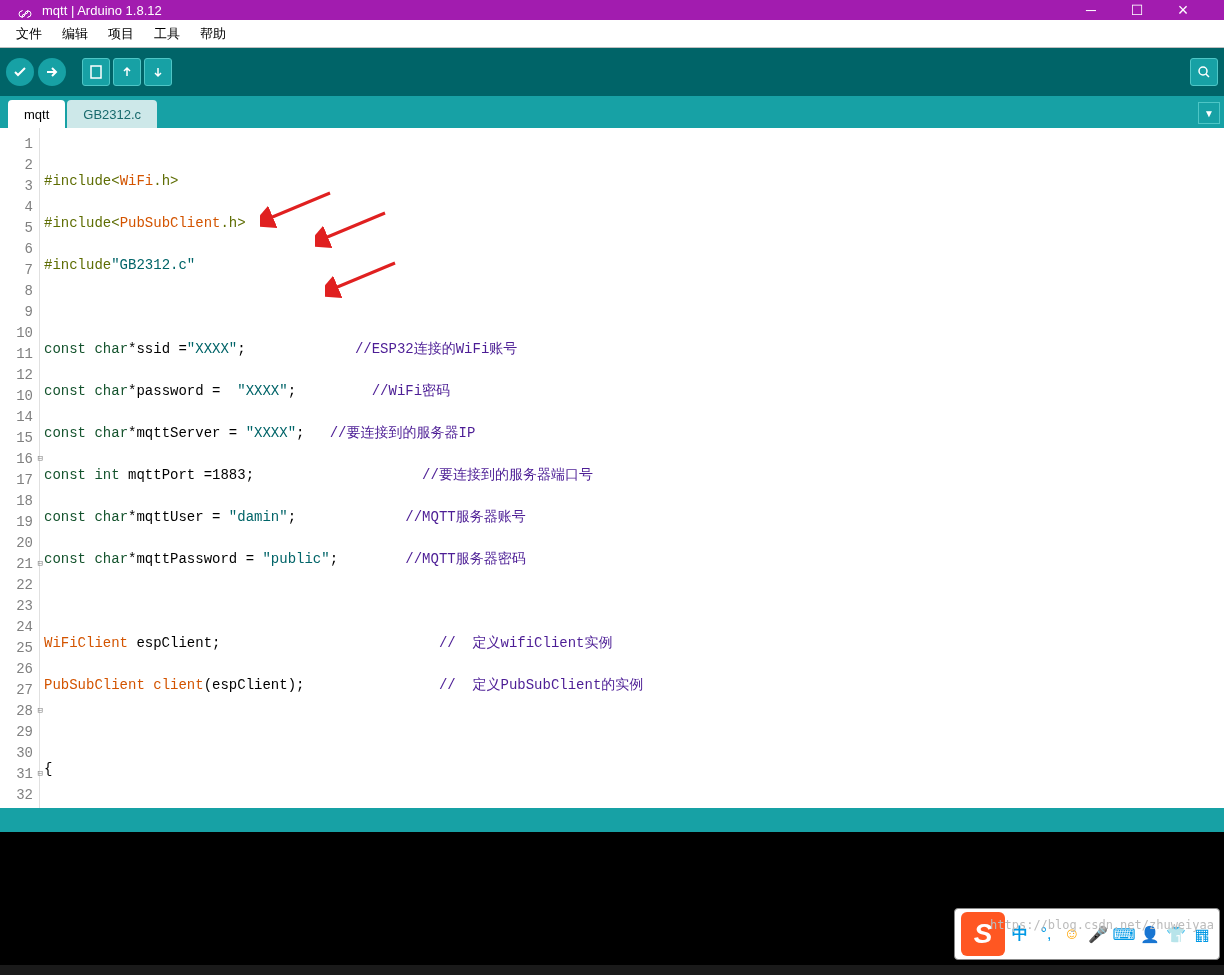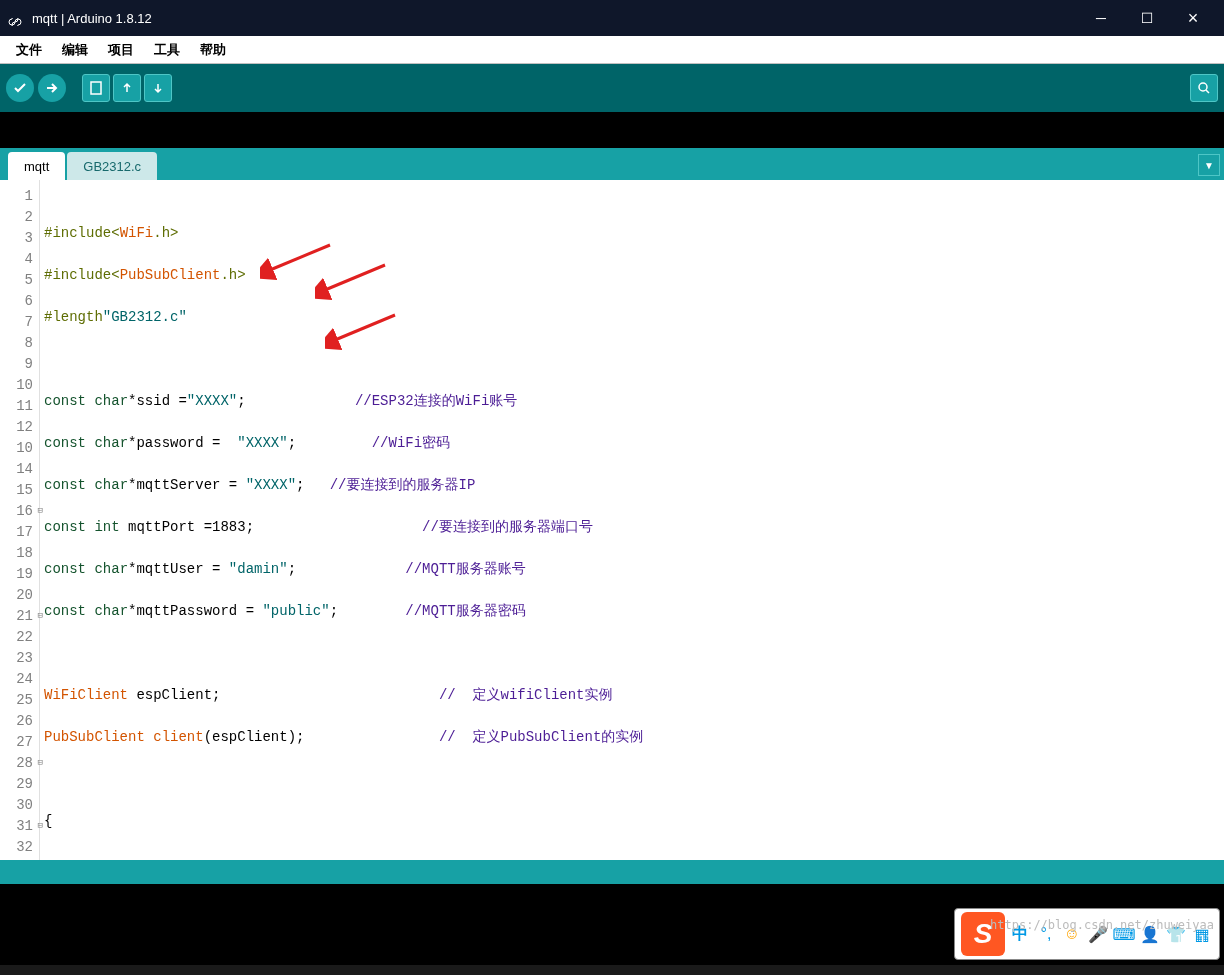--- a/index.html
+++ b/index.html
@@ -1,28 +1,28 @@
 <!DOCTYPE html>
 <html><head>
 <meta charset="utf-8">
 <style>
 * { margin: 0; padding: 0; box-sizing: border-box; }
 body { font-family: "Segoe UI", Arial, sans-serif; font-size: 13px; background: #000; width: 1224px; height: 975px; overflow: hidden; position: relative; }
-.titlebar { height: 36px; background: #0f172a; display: flex; align-items: center; padding: 0 8px; color: #fff; font-size: 13px; }
+.titlebar { height: 20px; background: #a21caf; display: flex; align-items: center; padding: 0 18px; color: #fff; font-size: 13px; }
 .titlebar .logo { width: 16px; height: 8px; margin-right: 8px; }
 .titlebar .title { flex: 1; }
 .titlebar .ctl { width: 46px; height: 32px; display: flex; align-items: center; justify-content: center; font-family: sans-serif; font-size: 14px; color: #fff; }
 .menubar { height: 28px; background: #fff; display: flex; align-items: center; padding: 0 6px; border-bottom: 1px solid #c0c0c0; }
-.menubar .menu-item { padding: 2px 10px; font-size: 13px; color: #000; cursor: default; font-weight: bold; }
+.menubar .menu-item { padding: 2px 10px; font-size: 13px; color: #000; cursor: default; }
 .toolbar { height: 48px; background: #006468; display: flex; align-items: center; padding: 0 6px; }
 .tbtn { width: 28px; height: 28px; border-radius: 14px; background: #17a1a5; margin-right: 4px; display: flex; align-items: center; justify-content: center; color: #fff; }
 .tbtn.sq { border-radius: 3px; background: #17a1a5; width: 28px; height: 28px; margin-right: 3px; border: 1px solid #4ec6c6; }
 .toolbar .spacer { flex: 1; }
 .serial-mon { width: 28px; height: 28px; border-radius: 3px; background: #17a1a5; border: 1px solid #4ec6c6; display:flex; align-items:center; justify-content:center; color:#fff; }
-.tabbar { height: 32px; background: #17a1a5; display: flex; align-items: flex-end; padding-left: 8px; margin-top: 36px; }
+.tabbar { height: 32px; background: #17a1a5; display: flex; align-items: flex-end; padding-left: 8px; }
 .tab { height: 28px; padding: 0 16px; display: flex; align-items: center; font-size: 13px; border-radius: 4px 4px 0 0; margin-right: 2px; }
 .tab.active { background: #fff; color: #000; }
 .tab.inactive { background: #cde8e9; color: #17696c; }
 .tabbar .spacer { flex: 1; }
 .tab-menu { width: 22px; height:22px; background:#17a1a5; border:1px solid #4ec6c6; color:#fff; display:flex; align-items:center; justify-content:center; margin-right:4px; margin-bottom:4px; font-size:10px; }
 .editor { background: #fff; height: 680px; display: flex; font-family: Consolas, "Courier New", monospace; font-size: 14px; line-height: 21px; position: relative; overflow:hidden; }
 .gutter { width: 40px; text-align: right; padding: 6px 6px 6px 0; color: #808080; background: #fff; border-right: 1px solid #e0e0e0; user-select: none; }
 .gutter .ln { height: 21px; position:relative; }
 .gutter .fold { position:absolute; right:-10px; font-size:9px; color:#808080; }
 .code { flex: 1; padding: 22px 0 6px 4px; white-space: pre; color: #000; position:relative; }
@@ -138,21 +138,21 @@
       <div class="ln">27</div>
       <div class="ln">28<span class="fold">⊟</span></div>
       <div class="ln">29</div>
       <div class="ln">30</div>
     <div class="ln">31<span class="fold">⊟</span></div>
       <div class="ln">32</div>
   </div>
   <div class="code">
 <div class="line"><span class="pp">#include&lt;</span><span class="kw-orange">WiFi</span><span class="pp">.h&gt;</span></div>
 <div class="line"><span class="pp">#include&lt;</span><span class="kw-orange">PubSubClient</span><span class="pp">.h&gt;</span></div>
-<div class="line"><span class="pp">#length</span><span class="str">"GB2312.c"</span></div>
+<div class="line"><span class="pp">#include</span><span class="str">"GB2312.c"</span></div>
 <div class="line"></div>
 <div class="line"><span class="kw-green">const</span> <span class="kw-green">char</span><span>*ssid =</span><span class="str">"XXXX"</span><span>;</span>             <span class="cmt">//ESP32连接的WiFi账号</span></div>
 <div class="line"><span class="kw-green">const</span> <span class="kw-green">char</span><span>*password =  </span><span class="str">"XXXX"</span><span>;</span>         <span class="cmt">//WiFi密码</span></div>
 <div class="line"><span class="kw-green">const</span> <span class="kw-green">char</span><span>*mqttServer = </span><span class="str">"XXXX"</span><span>;</span>   <span class="cmt">//要连接到的服务器IP</span></div>
 <div class="line"><span class="kw-green">const</span> <span class="kw-green">int</span><span> mqttPort =1883;</span>                    <span class="cmt">//要连接到的服务器端口号</span></div>
 <div class="line"><span class="kw-green">const</span> <span class="kw-green">char</span><span>*mqttUser = </span><span class="str">"damin"</span><span>;</span>             <span class="cmt">//MQTT服务器账号</span></div>
 <div class="line"><span class="kw-green">const</span> <span class="kw-green">char</span><span>*mqttPassword = </span><span class="str">"public"</span><span>;</span>        <span class="cmt">//MQTT服务器密码</span></div>
 <div class="line"></div>
 <div class="line"><span class="kw-orange">WiFiClient</span><span> espClient;</span>                          <span class="cmt">//  定义wifiClient实例</span></div>
 <div class="line"><span class="kw-orange">PubSubClient</span> <span class="kw-orange">client</span><span>(espClient);</span>                <span class="cmt">//  定义PubSubClient的实例</span></div>

